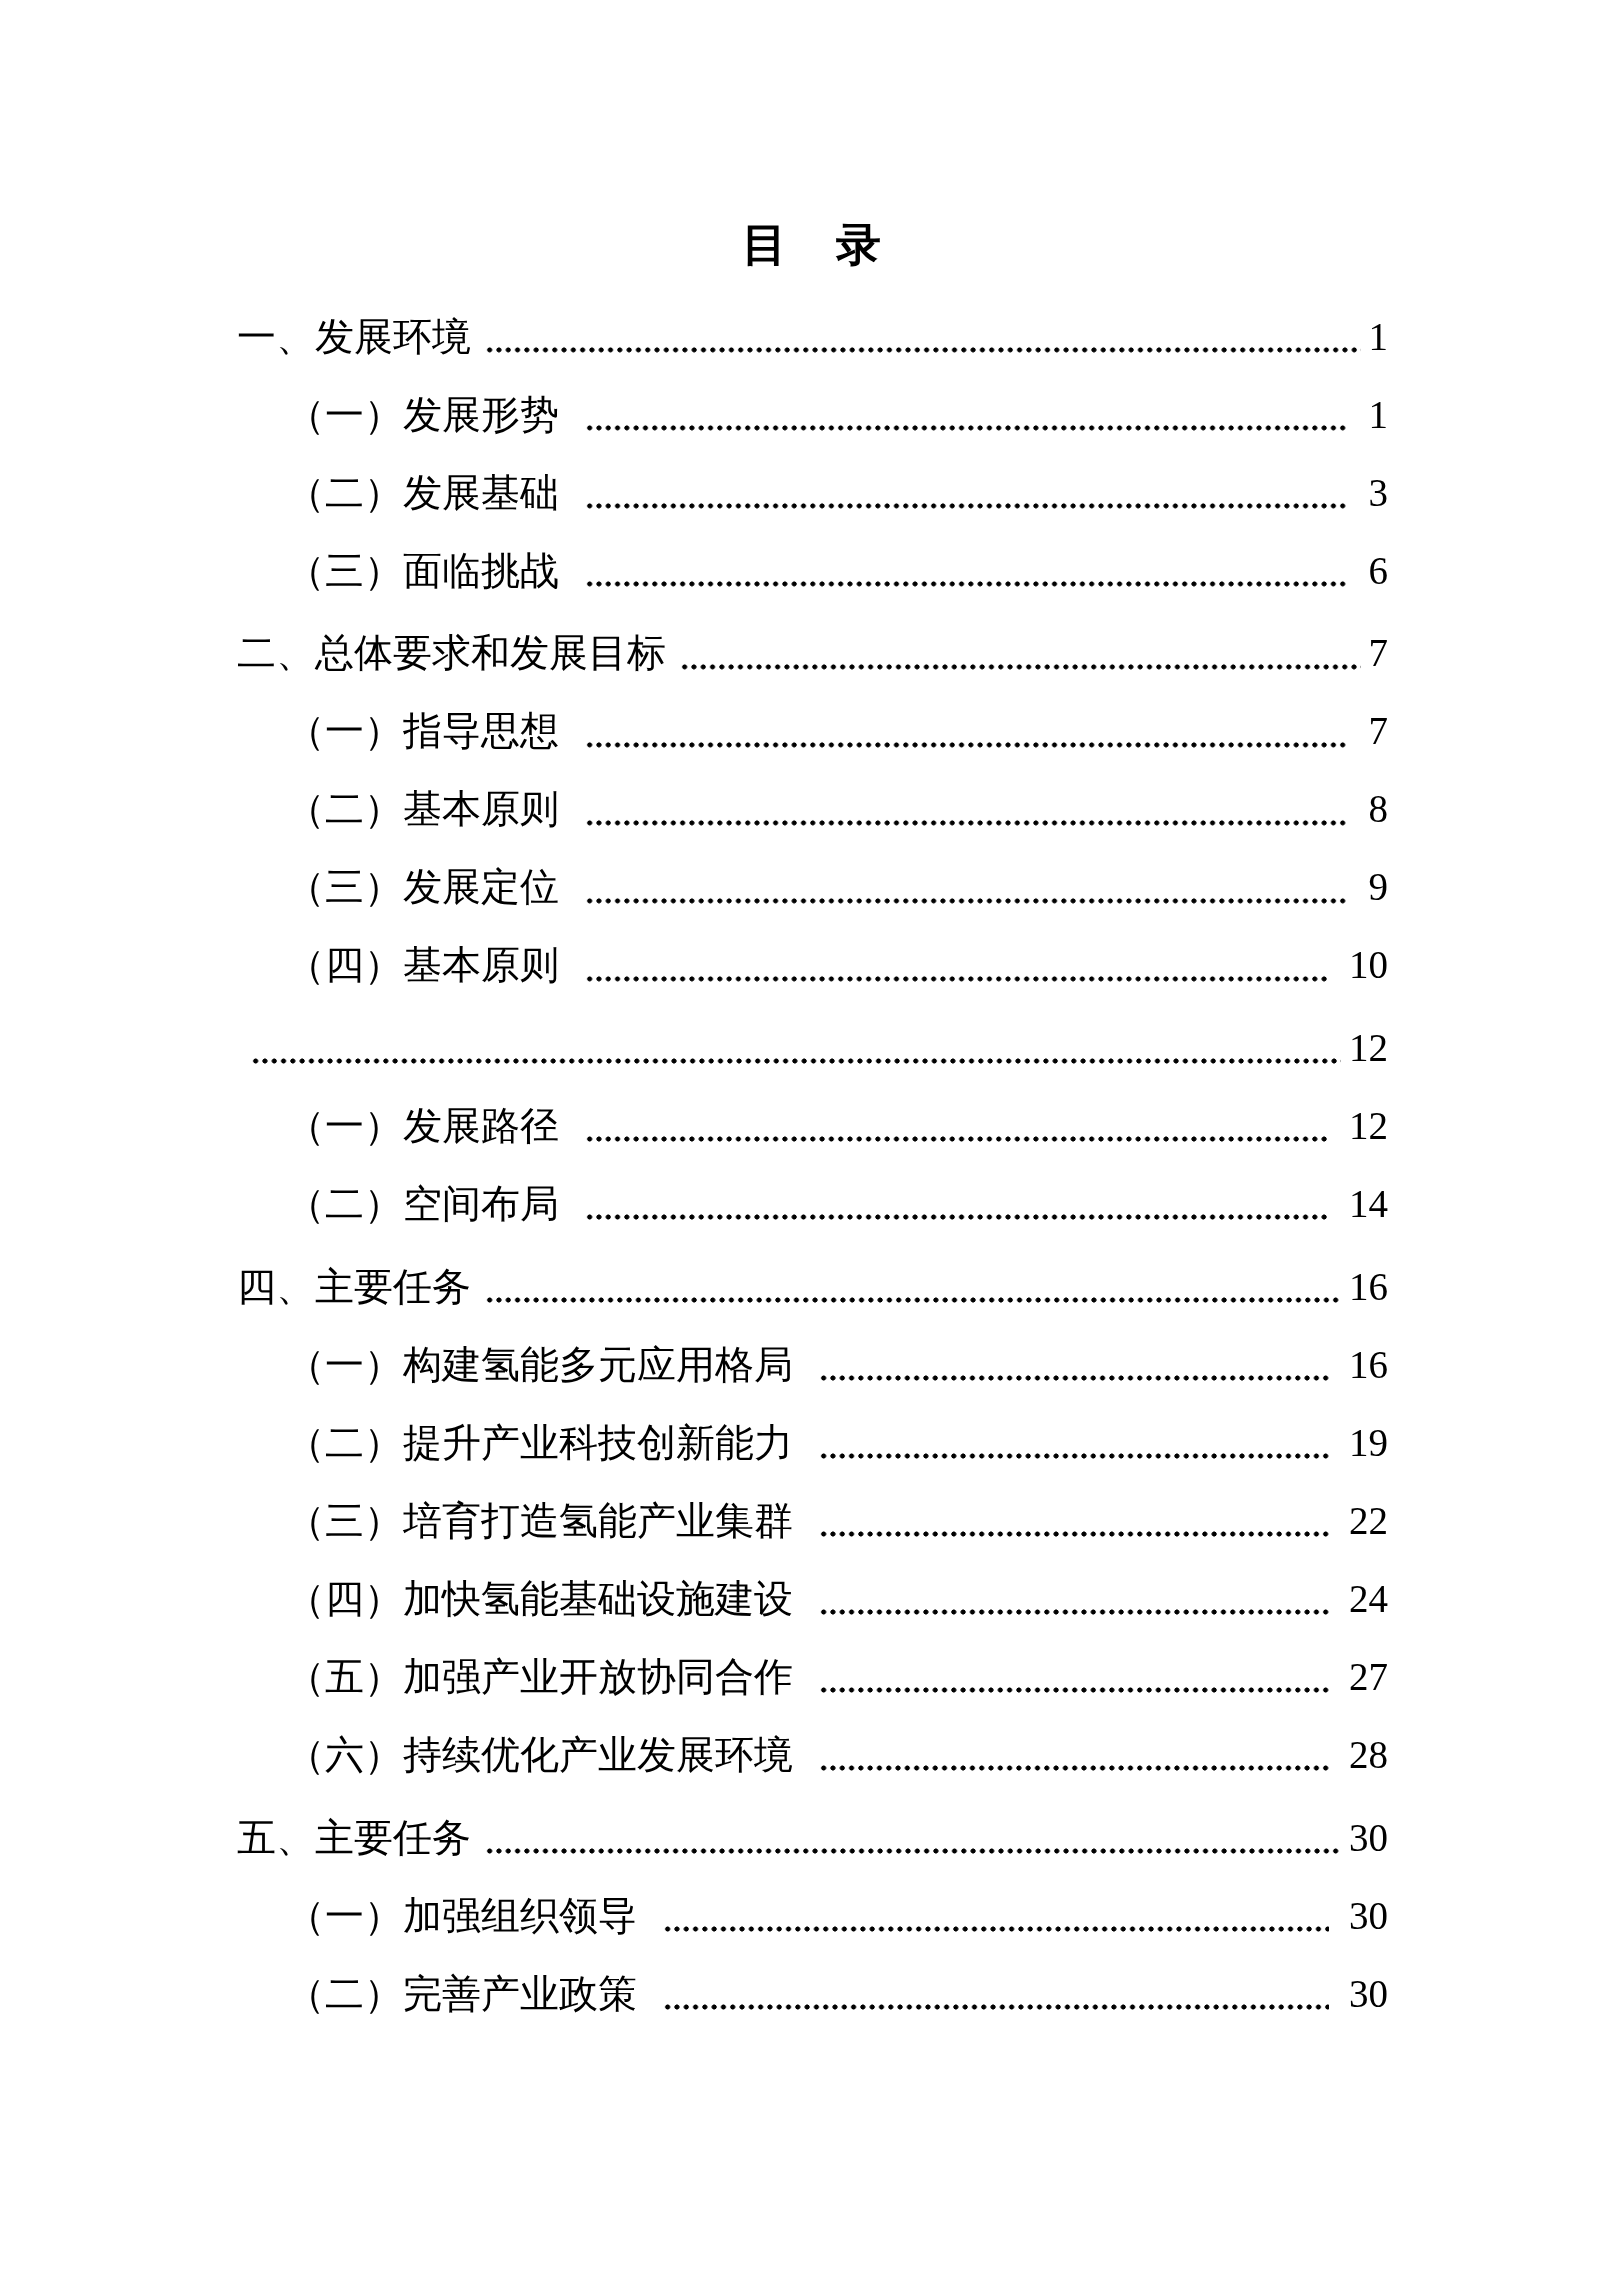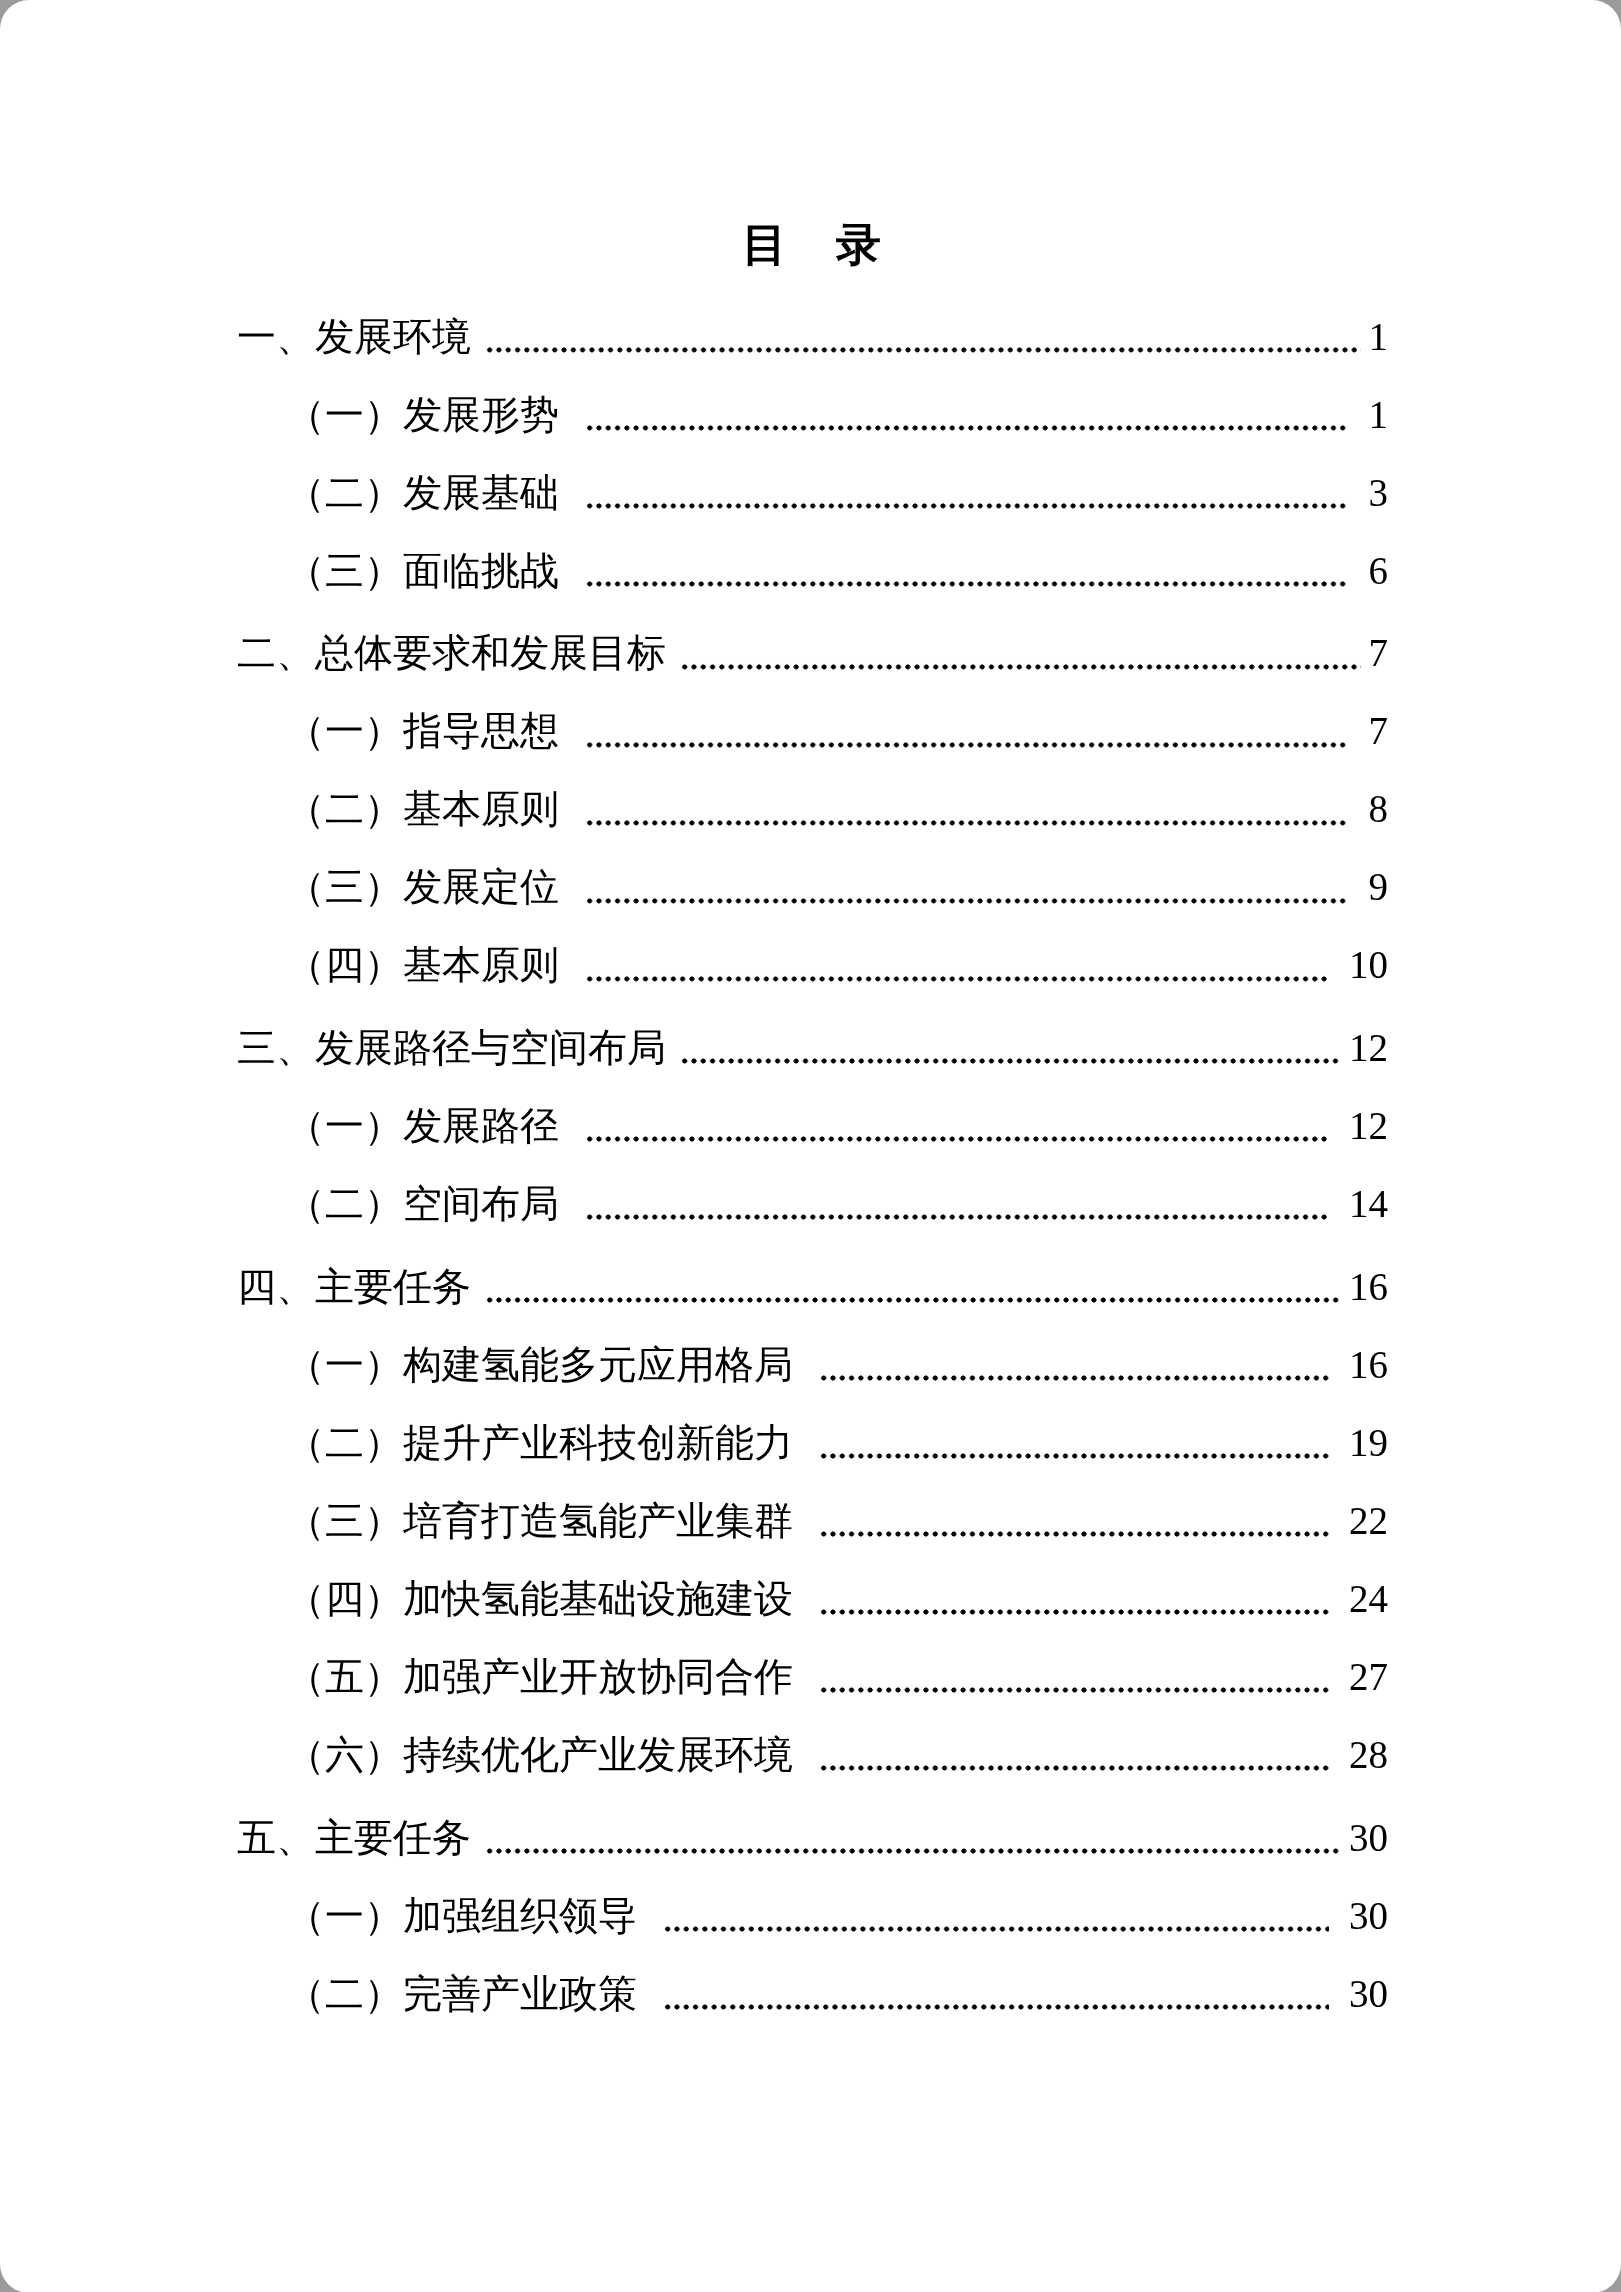--- a/index.html
+++ b/index.html
@@ -7,21 +7,20 @@
   .page {
     position: relative;
     width: 1621px;
     height: 2293px;
     margin: 0 auto;
     background: #ffffff;
     color: #000000;
     font-family: "Liberation Serif", "DejaVu Serif", serif;
     padding: 211px 233px 0 237px;
     overflow: hidden;
-    border-radius: 29px;
   }
   .doc-title {
     text-align: center;
     font-size: 45px;
     font-weight: bold;
     line-height: 69px;
     height: 69px;
     letter-spacing: 2px;
   }
   .toc-list { margin-top: 17.6px; }
@@ -98,21 +97,20 @@
     <span class="toc-label">（三）发展定位</span>
     <span class="leader"></span>
     <span class="toc-page">9</span>
   </div>
       <div class="toc-row lvl2">
     <span class="toc-label">（四）基本原则</span>
     <span class="leader"></span>
     <span class="toc-page">10</span>
   </div>
       <div class="toc-row lvl1">
-    <span class="toc-label">三、发展路径与空间布局</span>
     <span class="leader"></span>
     <span class="toc-page">12</span>
   </div>
       <div class="toc-row lvl2">
     <span class="toc-label">（一）发展路径</span>
     <span class="leader"></span>
     <span class="toc-page">12</span>
   </div>
       <div class="toc-row lvl2">
     <span class="toc-label">（二）空间布局</span>

